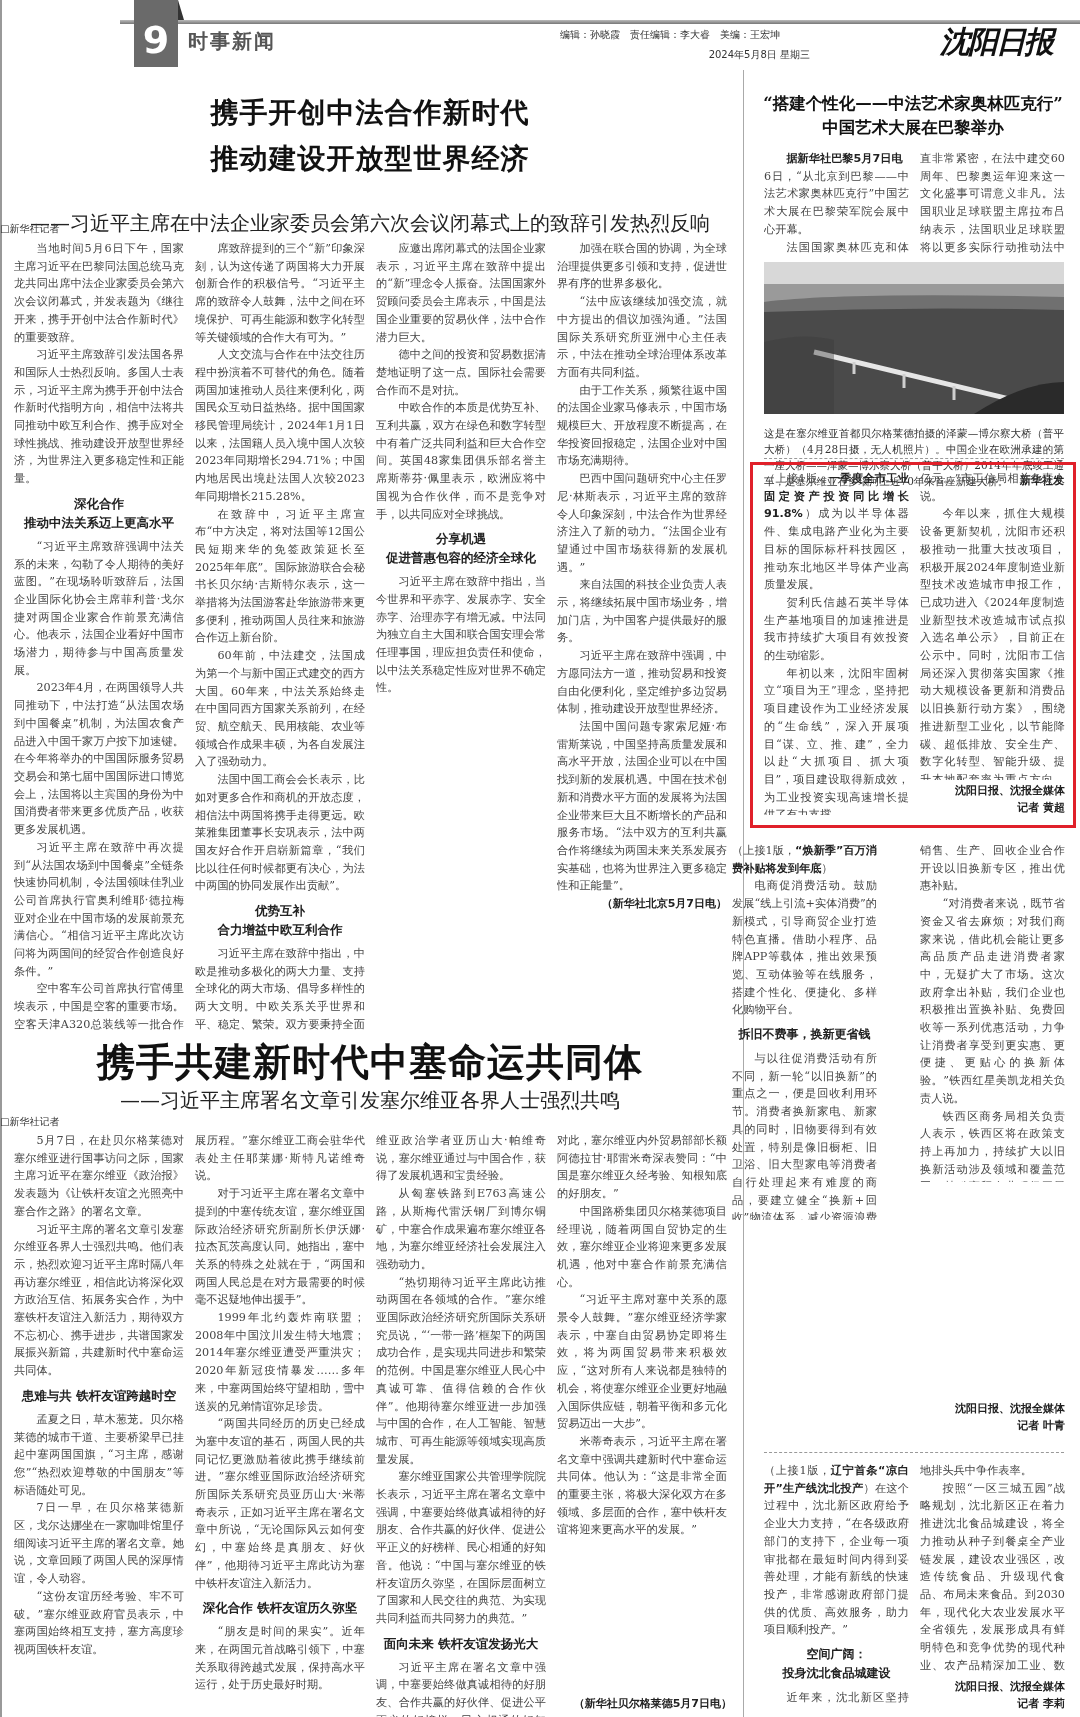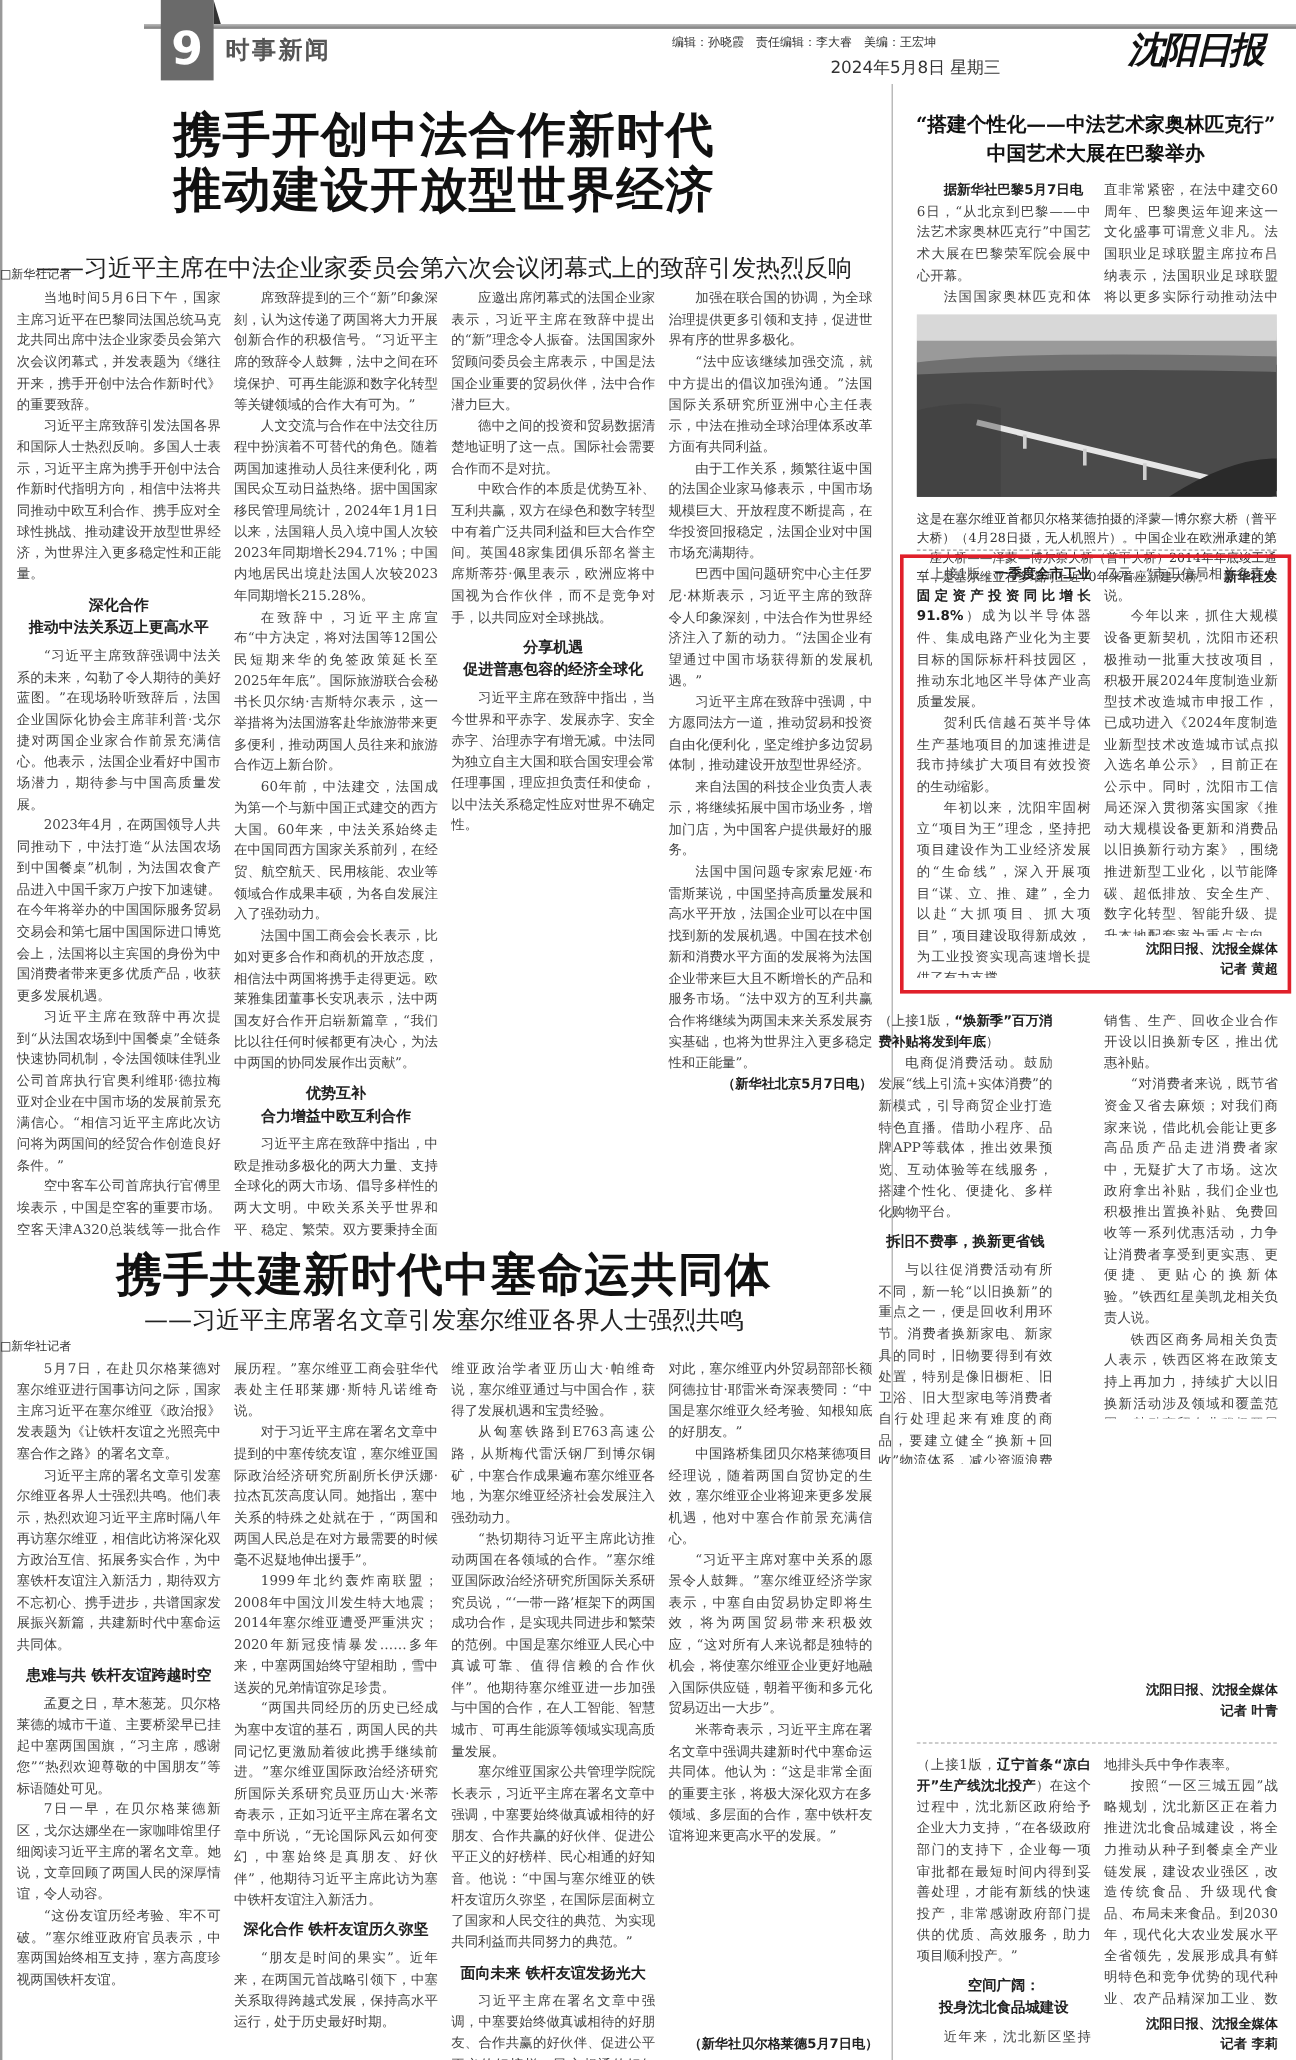--- a/index.html
+++ b/index.html
@@ -5,24 +5,24 @@
   html,body{margin:0;padding:0;background:#fff;}
   body{width:1080px;height:1717px;position:relative;overflow:hidden;font-family:"DejaVu Serif","Liberation Serif",serif;color:#222;}
   .abs{position:absolute;}
   .page-border-left{left:0;top:0;width:2px;height:1717px;background:#999;}
   
   .hdr-line{left:120px;top:20px;width:960px;height:4px;background:linear-gradient(#bbb,#777);}
   .page-num{left:134px;top:0;width:44px;height:67px;background:#6a6a6a;color:#fff;font-family:"DejaVu Sans",sans-serif;font-weight:bold;font-size:38px;text-align:center;line-height:80px;}
   .page-num-tri{left:178px;top:0;width:0;height:0;border-left:6px solid #333;border-top:20px solid transparent;}
   .section-title{left:188px;top:28px;font-family:"DejaVu Sans",sans-serif;font-weight:bold;font-size:20px;color:#555;letter-spacing:2px;}
   .editors{left:560px;top:28px;font-family:"DejaVu Sans",sans-serif;font-size:10px;color:#333;}
-  .date{left:692px;top:48px;font-family:"DejaVu Sans",sans-serif;font-size:14px;color:#333;text-align:left;width:150px;}
+  .date{left:660px;top:48px;font-family:"DejaVu Sans",sans-serif;font-size:10px;color:#333;text-align:right;width:150px;}
   .masthead{left:940px;top:22px;font-family:"DejaVu Serif",serif;font-weight:bold;font-size:30px;color:#111;font-style:italic;letter-spacing:-2px;}
   
-  .h1{left:0;top:90px;width:740px;text-align:center;font-family:"DejaVu Serif",serif;font-weight:bold;font-size:40px;line-height:46px;color:#111;letter-spacing:1px;}
+  .h1{left:0;top:90px;width:740px;text-align:center;font-family:"DejaVu Serif",serif;font-weight:bold;font-size:28px;line-height:46px;color:#111;letter-spacing:1px;}
   .sub1{left:0;top:190px;width:740px;text-align:center;font-family:"DejaVu Sans",sans-serif;font-size:20px;color:#222;margin-top:20px;}
   .byline{font-family:"DejaVu Sans",sans-serif;font-size:10px;color:#333;text-align:left;}
   .col{font-family:"DejaVu Serif",serif;font-size:11.2px;line-height:17.7px;color:#444;text-align:justify;overflow:hidden;}
   .col p{margin:0;text-indent:2em;}
   .sub-head{font-family:"DejaVu Sans",sans-serif;font-weight:bold;font-size:12.5px;color:#222;text-align:center;line-height:19px;margin:6px 0;}
   .signoff{font-family:"DejaVu Sans",sans-serif;font-weight:bold;font-size:11px;color:#222;text-align:right;}
   .vline{width:1px;background:#aaa;}
   .dotted{border-top:1px dashed #999;height:0;}
   
   .r-title{left:748px;top:92px;width:330px;text-align:center;font-family:"DejaVu Serif",serif;font-weight:bold;font-size:16.5px;line-height:24px;color:#111;}
@@ -85,22 +85,22 @@
     <div>分享机遇</div>
     <div>促进普惠包容的经济全球化</div>
   </div>
   <p>习近平主席在致辞中指出，当今世界和平赤字、发展赤字、安全赤字、治理赤字有增无减。中法同为独立自主大国和联合国安理会常任理事国，理应担负责任和使命，以中法关系稳定性应对世界不确定性。</p>
 </div>
 <div class="abs col" style="left:557px;top:240px;width:170px;height:790px;">
   <p>加强在联合国的协调，为全球治理提供更多引领和支持，促进世界有序的世界多极化。</p>
   <p>“法中应该继续加强交流，就中方提出的倡议加强沟通。”法国国际关系研究所亚洲中心主任表示，中法在推动全球治理体系改革方面有共同利益。</p>
   <p>由于工作关系，频繁往返中国的法国企业家马修表示，中国市场规模巨大、开放程度不断提高，在华投资回报稳定，法国企业对中国市场充满期待。</p>
   <p>巴西中国问题研究中心主任罗尼·林斯表示，习近平主席的致辞令人印象深刻，中法合作为世界经济注入了新的动力。“法国企业有望通过中国市场获得新的发展机遇。”</p>
+  <p>来自法国的科技企业负责人表示，将继续拓展中国市场业务，增加门店，为中国客户提供最好的服务。</p>
   <p>习近平主席在致辞中强调，中方愿同法方一道，推动贸易和投资自由化便利化，坚定维护多边贸易体制，推动建设开放型世界经济。</p>
-  <p>来自法国的科技企业负责人表示，将继续拓展中国市场业务，增加门店，为中国客户提供最好的服务。</p>
   <p>法国中国问题专家索尼娅·布雷斯莱说，中国坚持高质量发展和高水平开放，法国企业可以在中国找到新的发展机遇。中国在技术创新和消费水平方面的发展将为法国企业带来巨大且不断增长的产品和服务市场。“法中双方的互利共赢合作将继续为两国未来关系发展夯实基础，也将为世界注入更多稳定性和正能量”。</p>
   <div class="signoff">（新华社北京5月7日电）</div>
 </div>
 
 <div class="abs vline" style="left:743px;top:70px;height:1647px;"></div>
 
 <div class="abs r-title">
   <div>“搭建个性化——中法艺术家奥林匹克行”</div>
   <div>中国艺术大展在巴黎举办</div>
 </div>

